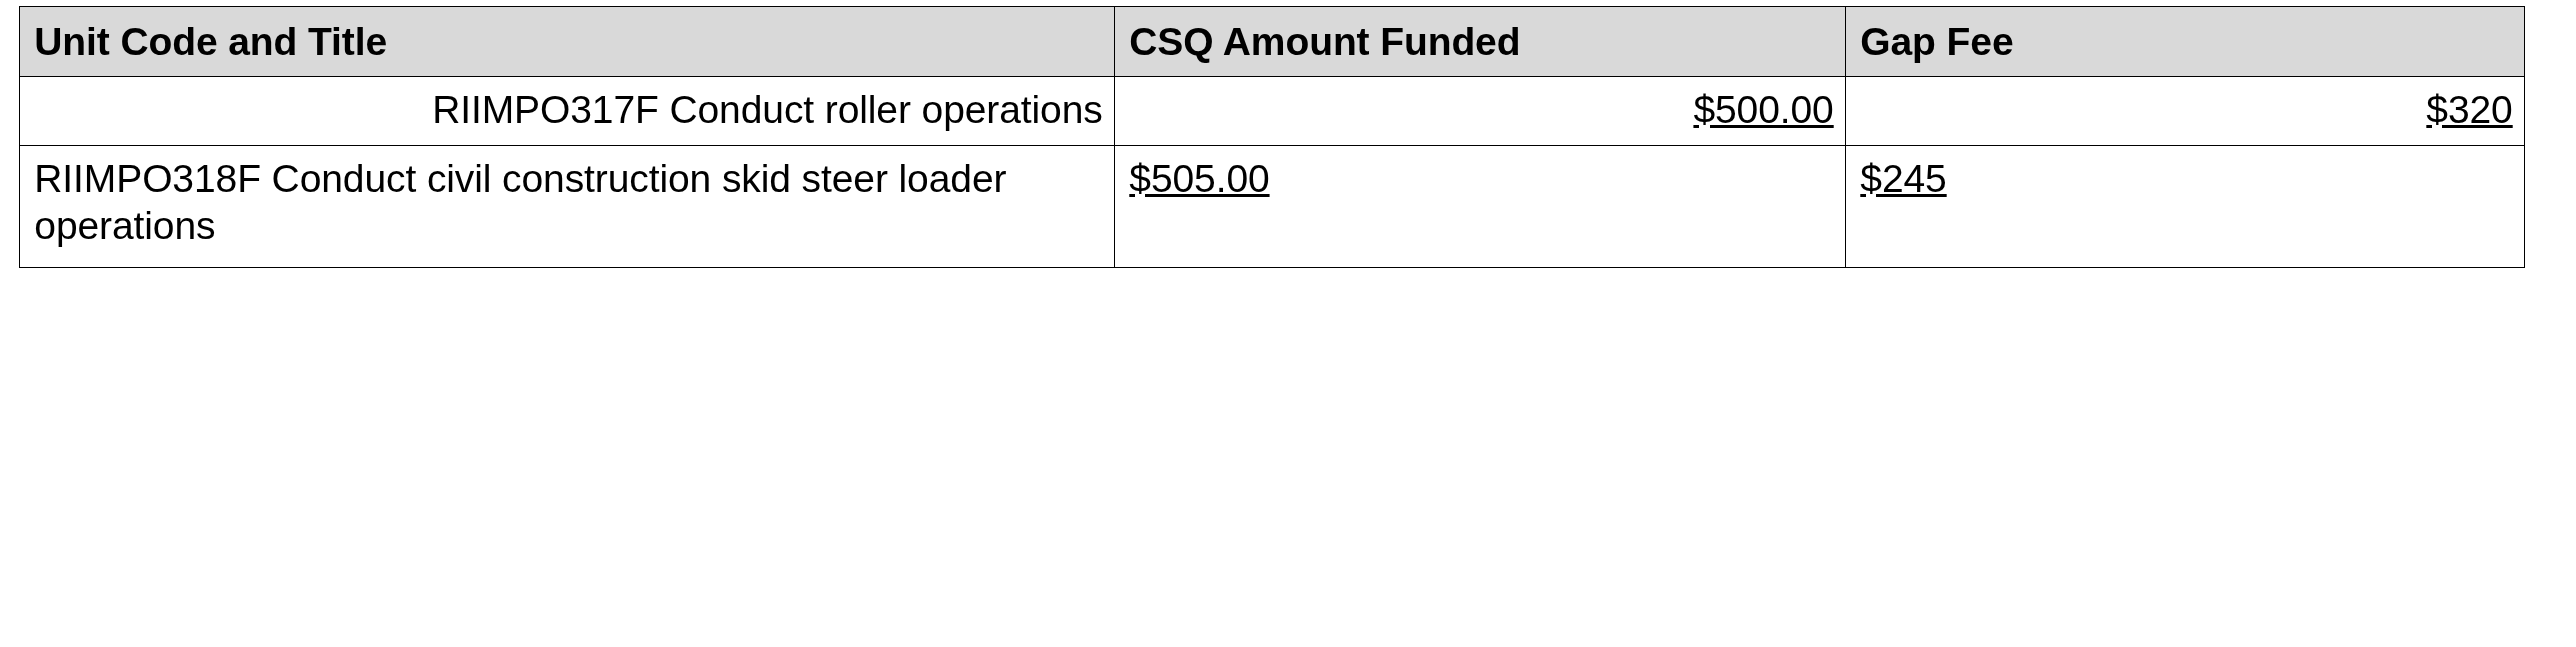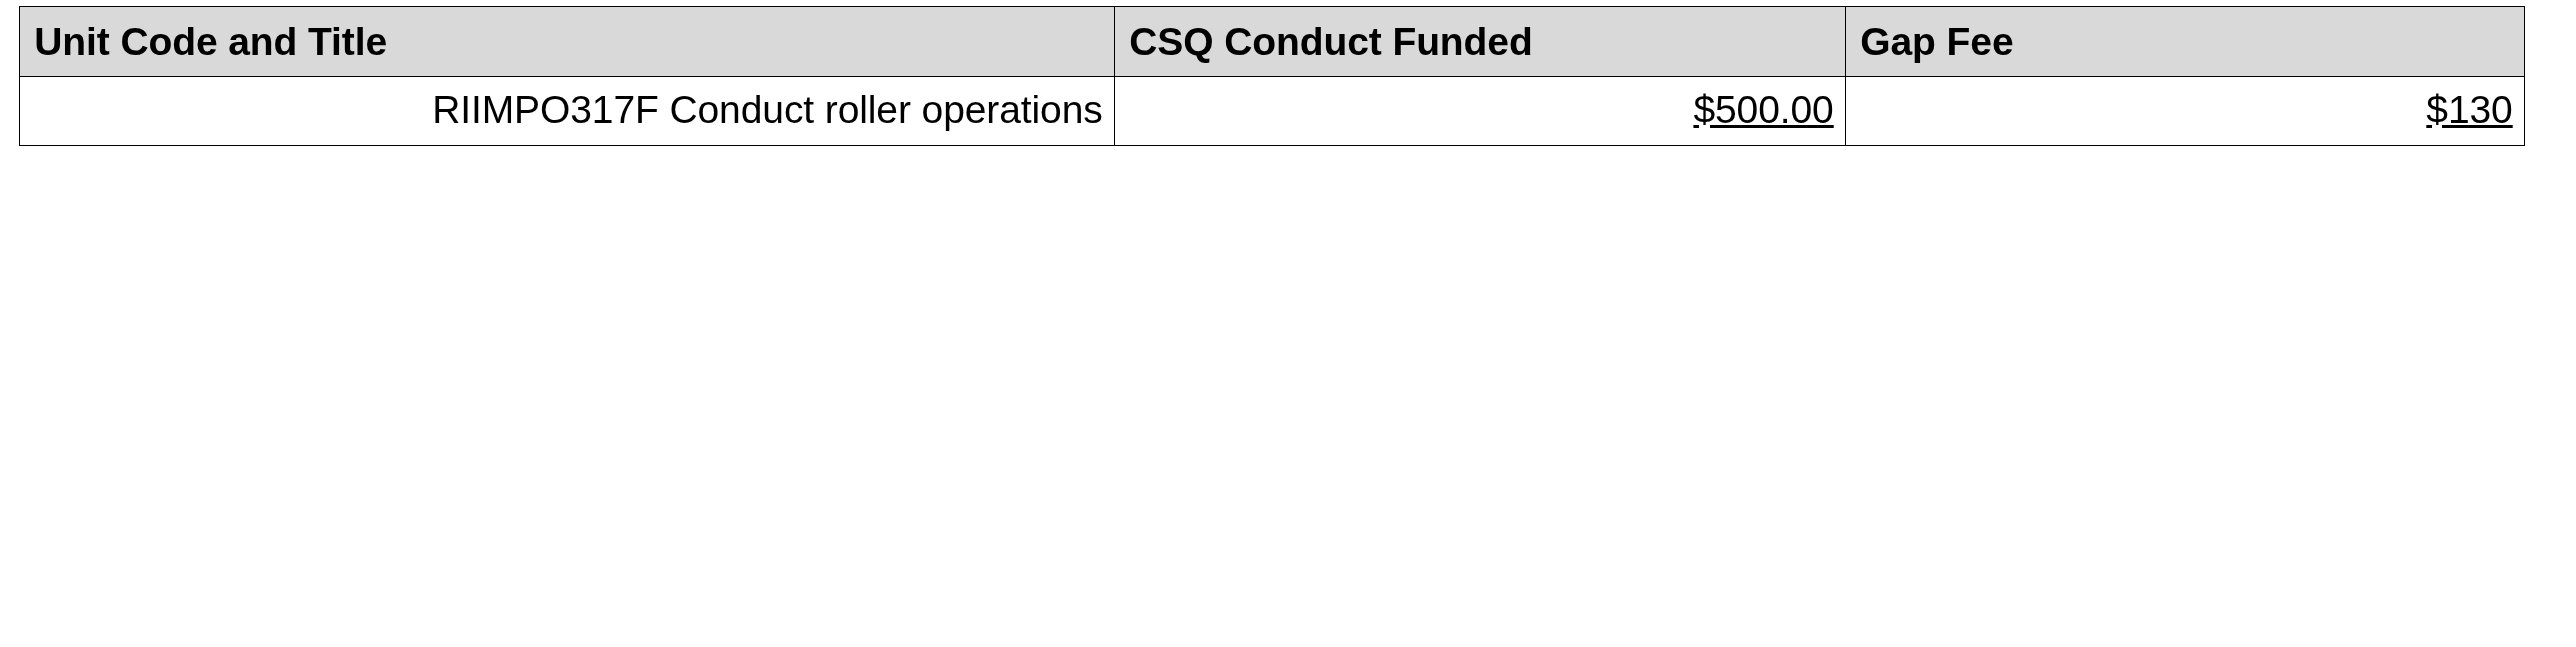--- a/index.html
+++ b/index.html
@@ -65,26 +65,31 @@
 <div class="page">
   <table class="fee-table">
     <colgroup>
       <col class="c0">
       <col class="c1">
       <col class="c2">
     </colgroup>
     <thead>
       <tr>
         <th>Unit Code and Title</th>
-        <th>CSQ Conduct Funded</th>
+        <th>CSQ Amount Funded</th>
         <th>Gap Fee</th>
       </tr>
     </thead>
     <tbody>
       <tr class="row-1">
         <td class="cell-title">RIIMPO317F Conduct roller operations</td>
         <td class="cell-amount">$500.00</td>
-        <td class="cell-gap">$130</td>
+        <td class="cell-gap">$320</td>
+      </tr>
+      <tr class="row-2">
+        <td class="cell-title">RIIMPO318F Conduct civil construction skid steer loader operations</td>
+        <td class="cell-amount">$505.00</td>
+        <td class="cell-gap">$245</td>
       </tr>
     </tbody>
   </table>
 </div>
 
 
 </body></html>

